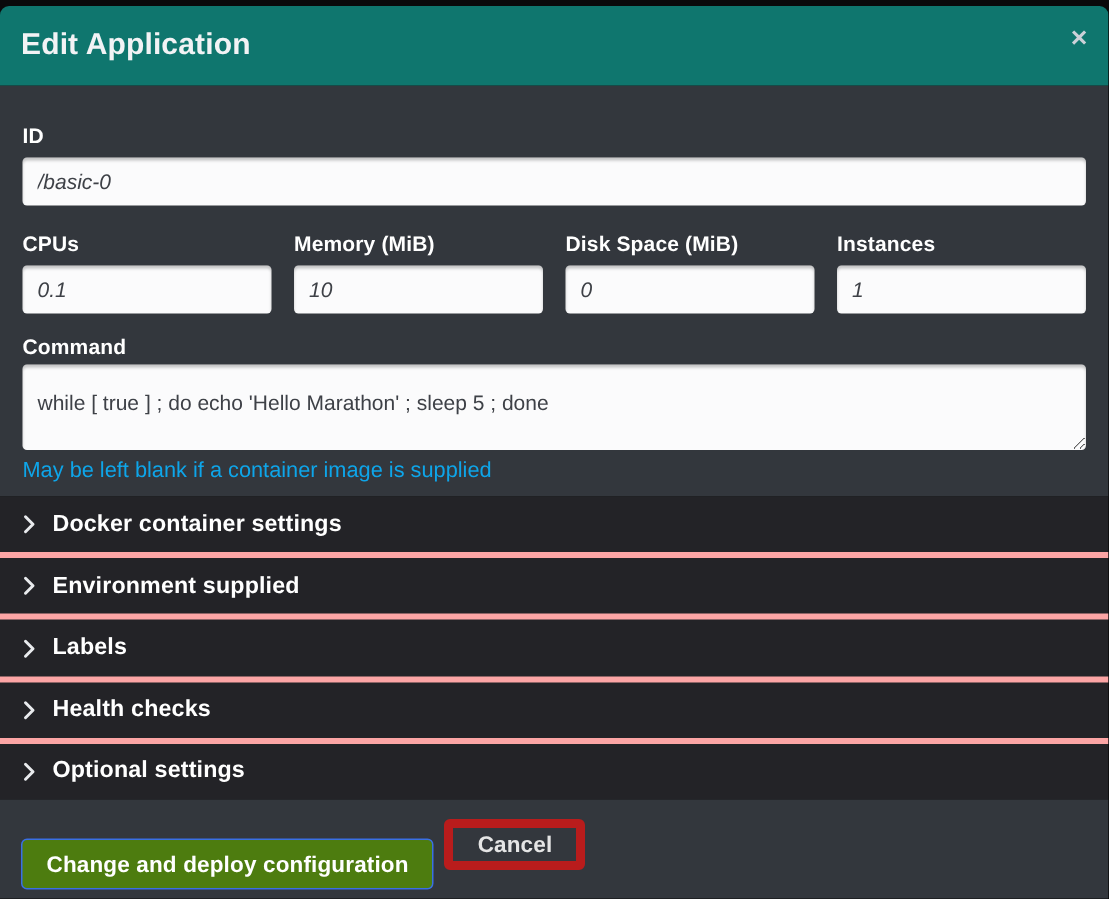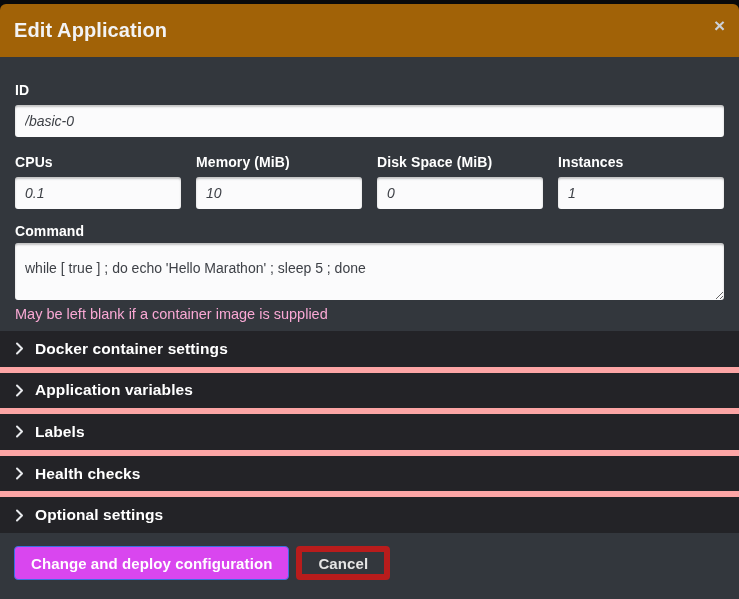--- a/index.html
+++ b/index.html
@@ -16,21 +16,21 @@
     border-radius: 6px 6px 0 0;
     overflow: hidden;
     display: flex;
     flex-direction: column;
   }
   
   .modal-header {
     position: relative;
     height: 53px;
     flex: 0 0 53px;
-    background: #a16207;
+    background: #0f766e;
     display: flex;
     align-items: center;
     padding: 0 14px;
   }
   .modal-title {
     color: #f2f3f5;
     font-size: 20px;
     font-weight: 700;
     letter-spacing: 0.1px;
   }
@@ -96,38 +96,38 @@
     padding: 16px 10px;
     font-size: 14px;
     color: #3e4147;
     font-family: "Liberation Sans", sans-serif;
     resize: vertical;
     outline: none;
     line-height: 1.35;
   }
   .help-text {
     margin-top: 6px;
-    color: #f9a8d4;
+    color: #0ea5e9;
     font-size: 14.5px;
   }
   
   .accordion {
     flex: 0 0 202px;
     height: 202px;
     background: #232327;
     display: flex;
     flex-direction: column;
   }
   .accordion-row {
     flex: 1 1 auto;
     display: flex;
     align-items: center;
     padding: 0 15px;
     cursor: pointer;
-    border-bottom: 6px solid #fca5a5;
+    border-bottom: 4px solid #fca5a5;
   }
   .accordion-row:last-child { border-bottom: none; }
   .chevron {
     width: 9px; height: 13px;
     margin-right: 11px;
     flex: 0 0 9px;
     display: inline-block;
   }
   .accordion-label {
     color: #ffffff;
@@ -148,23 +148,24 @@
     height: 34px;
     border-radius: 4px;
     font-size: 15px;
     font-weight: 700;
     font-family: "Liberation Sans", sans-serif;
     cursor: pointer;
     padding: 0 16px;
     letter-spacing: 0.1px;
   }
   .btn-primary {
-    background: #d946ef;
+    background: #4d7c0f;
     border: 1px solid #3a6fe4;
     color: #ffffff;
+    margin-top: 13px;
   }
   .btn-cancel {
     background: transparent;
     border: 6px solid #b91c1c;
     color: #e5e5e5;
   }
 </style>
 </head>
 <body>
 
@@ -215,21 +216,21 @@
       <svg class="chevron" viewBox="0 0 9 13">
         <path d="M2 1.5 L7 6.5 L2 11.5" stroke="#e8eaed" stroke-width="2" fill="none" stroke-linecap="round" stroke-linejoin="round"></path>
       </svg>
       <span class="accordion-label">Docker container settings</span>
     </div>
 
     <div class="accordion-row">
       <svg class="chevron" viewBox="0 0 9 13">
         <path d="M2 1.5 L7 6.5 L2 11.5" stroke="#e8eaed" stroke-width="2" fill="none" stroke-linecap="round" stroke-linejoin="round"></path>
       </svg>
-      <span class="accordion-label">Application variables</span>
+      <span class="accordion-label">Environment supplied</span>
     </div>
 
     <div class="accordion-row">
       <svg class="chevron" viewBox="0 0 9 13">
         <path d="M2 1.5 L7 6.5 L2 11.5" stroke="#e8eaed" stroke-width="2" fill="none" stroke-linecap="round" stroke-linejoin="round"></path>
       </svg>
       <span class="accordion-label">Labels</span>
     </div>
 
     <div class="accordion-row">

